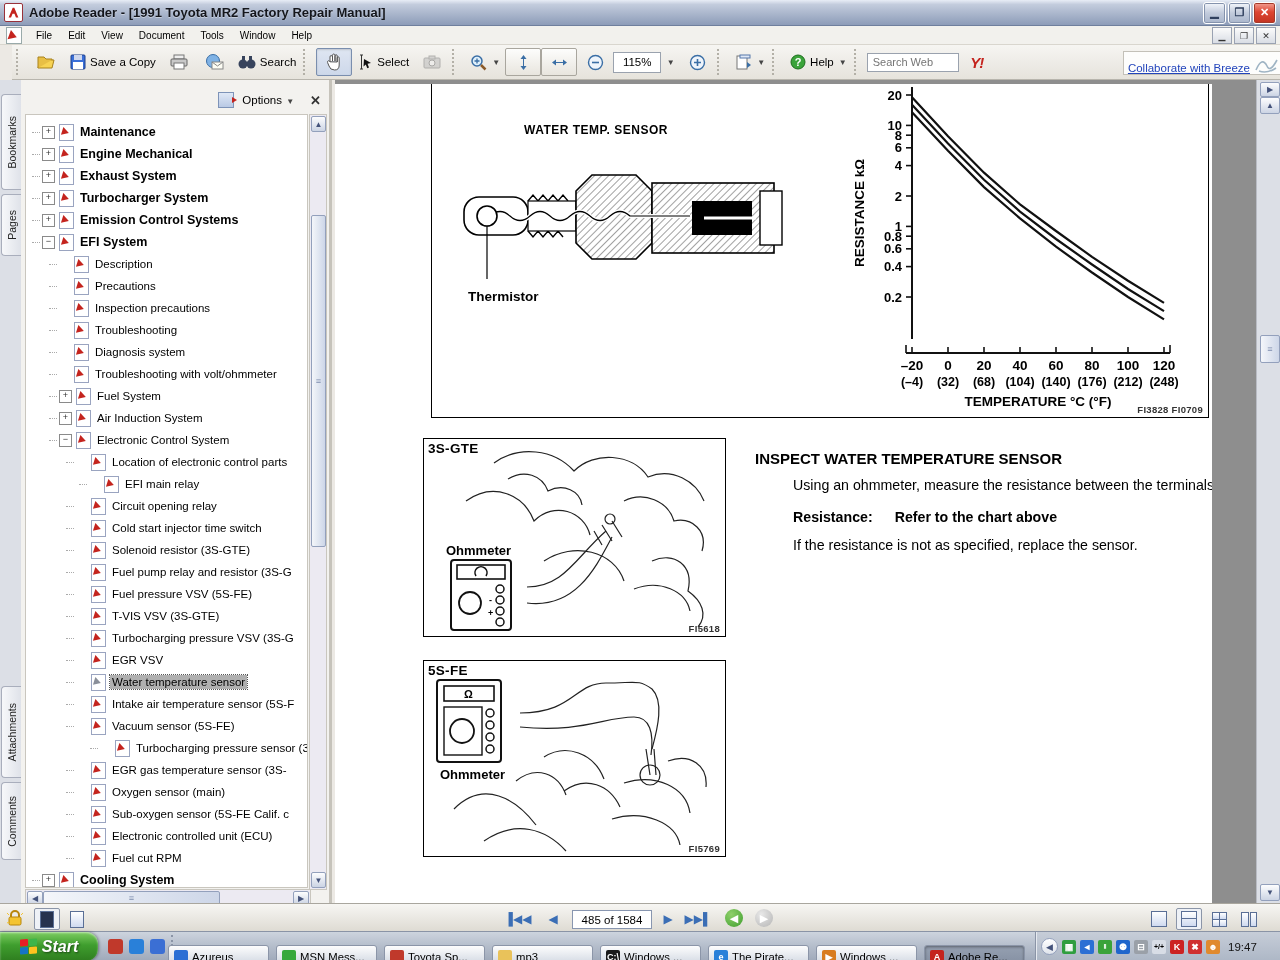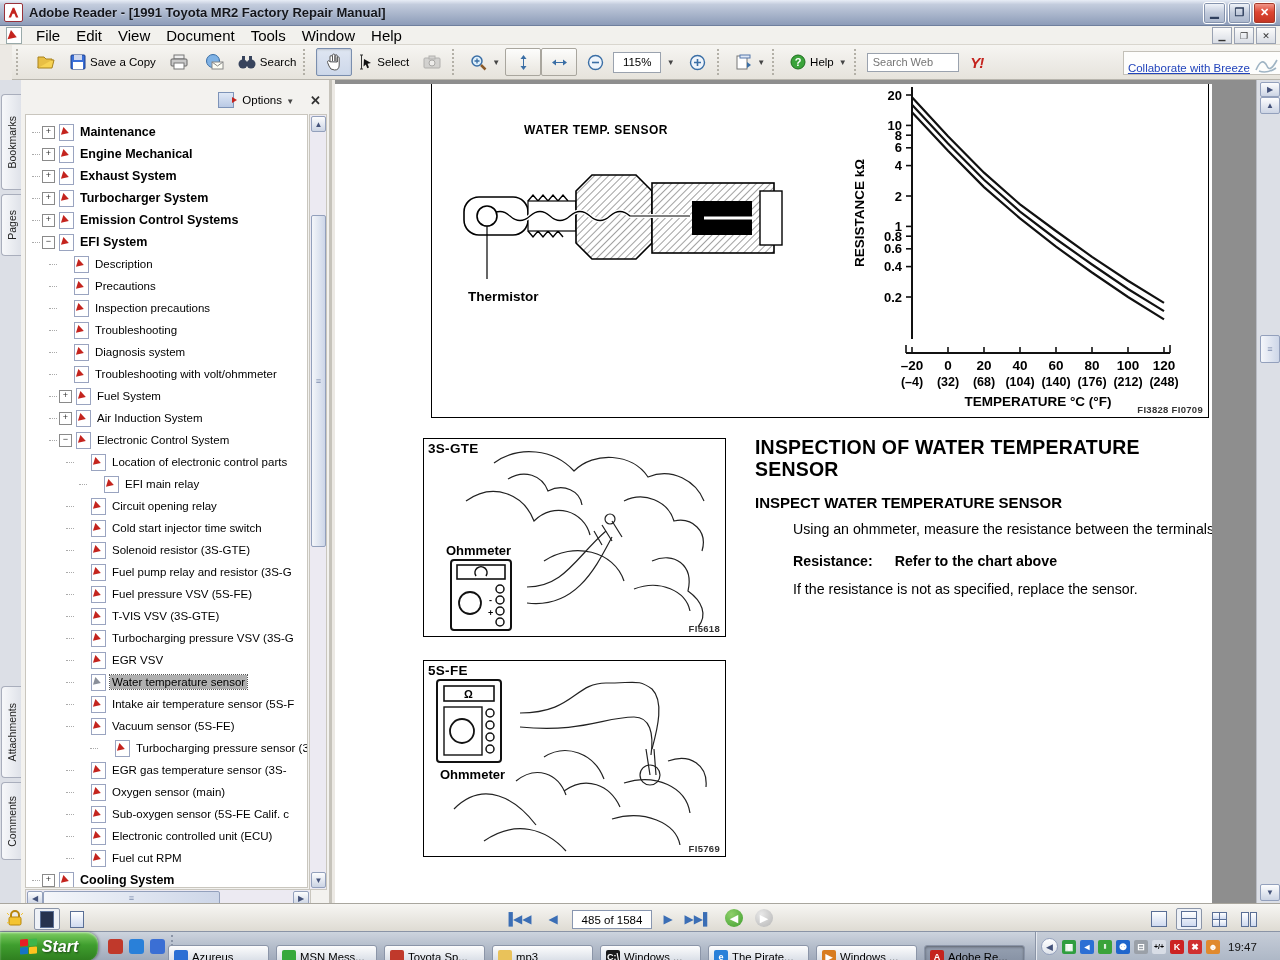--- a/index.html
+++ b/index.html
@@ -16,21 +16,21 @@
     box-shadow:inset 0 0 0 1px #8593ad;display:flex;align-items:center;justify-content:center;
     font-size:11px;font-weight:bold;color:#30405e;
     background:linear-gradient(180deg,#f4f7fc,#c2cbdc 50%,#aab6cc)}
   .winbtn.close{background:linear-gradient(180deg,#f3a094,#dd4633 45%,#c33422);color:#fff;
     box-shadow:inset 0 0 0 1px #a33a2a}
   .applogo{width:17px;height:17px;background:#fff;border:1px solid #98313a;border-radius:2px;
     display:flex;align-items:center;justify-content:center}
   
   #menubar{left:0;top:26px;width:1280px;height:19px;background:#f2f1ed;border-bottom:1px solid #d9d6ce;
     display:flex;align-items:center;padding-left:4px;box-sizing:border-box}
-  #menubar .mitem{padding:2px 8px;font-size:15px}
+  #menubar .mitem{padding:2px 8px;font-size:10px}
   .docicon{width:14px;height:15px;background:#fff;border:1px solid #9aa;margin:0 6px 0 2px;position:relative}
   .docicon::after{content:"";position:absolute;left:2px;top:3px;border-left:8px solid #c4241e;
     border-top:5px solid transparent;border-bottom:5px solid transparent;transform:rotate(20deg)}
   #mdictrls{position:absolute;right:4px;top:1px;display:flex}
   .mdibtn{width:18px;height:15px;border:1px solid #9aa2b2;background:linear-gradient(#fbfbfb,#d9dde5);
     margin-left:2px;font-size:9px;display:flex;align-items:center;justify-content:center;color:#333}
   
   #toolbar{left:12px;top:45px;width:1280px;height:35px;background:linear-gradient(180deg,#f6f5f2,#e6e3dc);
     border-bottom:1px solid #b8b5ad;display:flex;align-items:center;box-sizing:border-box;padding-left:2px}
   .tgrip{width:7px;height:26px;border-left:2px dotted #b3b0a7;margin:0 4px 0 2px}
@@ -617,21 +617,20 @@
             <text x="330" y="305" text-anchor="middle" font-size="12.5" font-weight="700">(248)</text>
             <text x="204" y="325" text-anchor="middle" font-size="13.5" font-weight="700">TEMPERATURE °C (°F)</text>
             <path d="M78.0 16.2 L114.0 55.3 L150.0 91.7 L186.0 123.4 L222.0 150.0 L258.0 175.8 L294.0 199.7 L330.0 221.9 " fill="none" stroke="#111" stroke-width="2.2"></path>
             <path d="M78.0 23.8 L114.0 62.6 L150.0 98.7 L186.0 130.6 L222.0 158.0 L258.0 183.5 L294.0 208.0 L330.0 230.1 " fill="none" stroke="#111" stroke-width="2.2"></path>
             <path d="M78.0 31.2 L114.0 69.8 L150.0 106.1 L186.0 137.4 L222.0 165.7 L258.0 191.5 L294.0 216.0 L330.0 238.4 " fill="none" stroke="#111" stroke-width="2.2"></path>
           </svg></div>
       <span class="figcode">FI3828 FI0709</span>
     </div>
 
     <div id="insp">
-      <h1>INSPECTION OF WATER TEMPERATURE SENSOR</h1>
       <h2>INSPECT WATER TEMPERATURE SENSOR</h2>
       <p>Using an ohmmeter, measure the resistance between the terminals.</p>
       <p class="res">
         <span>Resistance:</span><span class="val">Refer to the chart above</span>
       </p>
       <p>If the resistance is not as specified, replace the sensor.</p>
     </div>
 
     <div class="figbox" style="left:88px;top:354px;width:303px;height:199px">
       <span class="figtag">3S-GTE</span>

